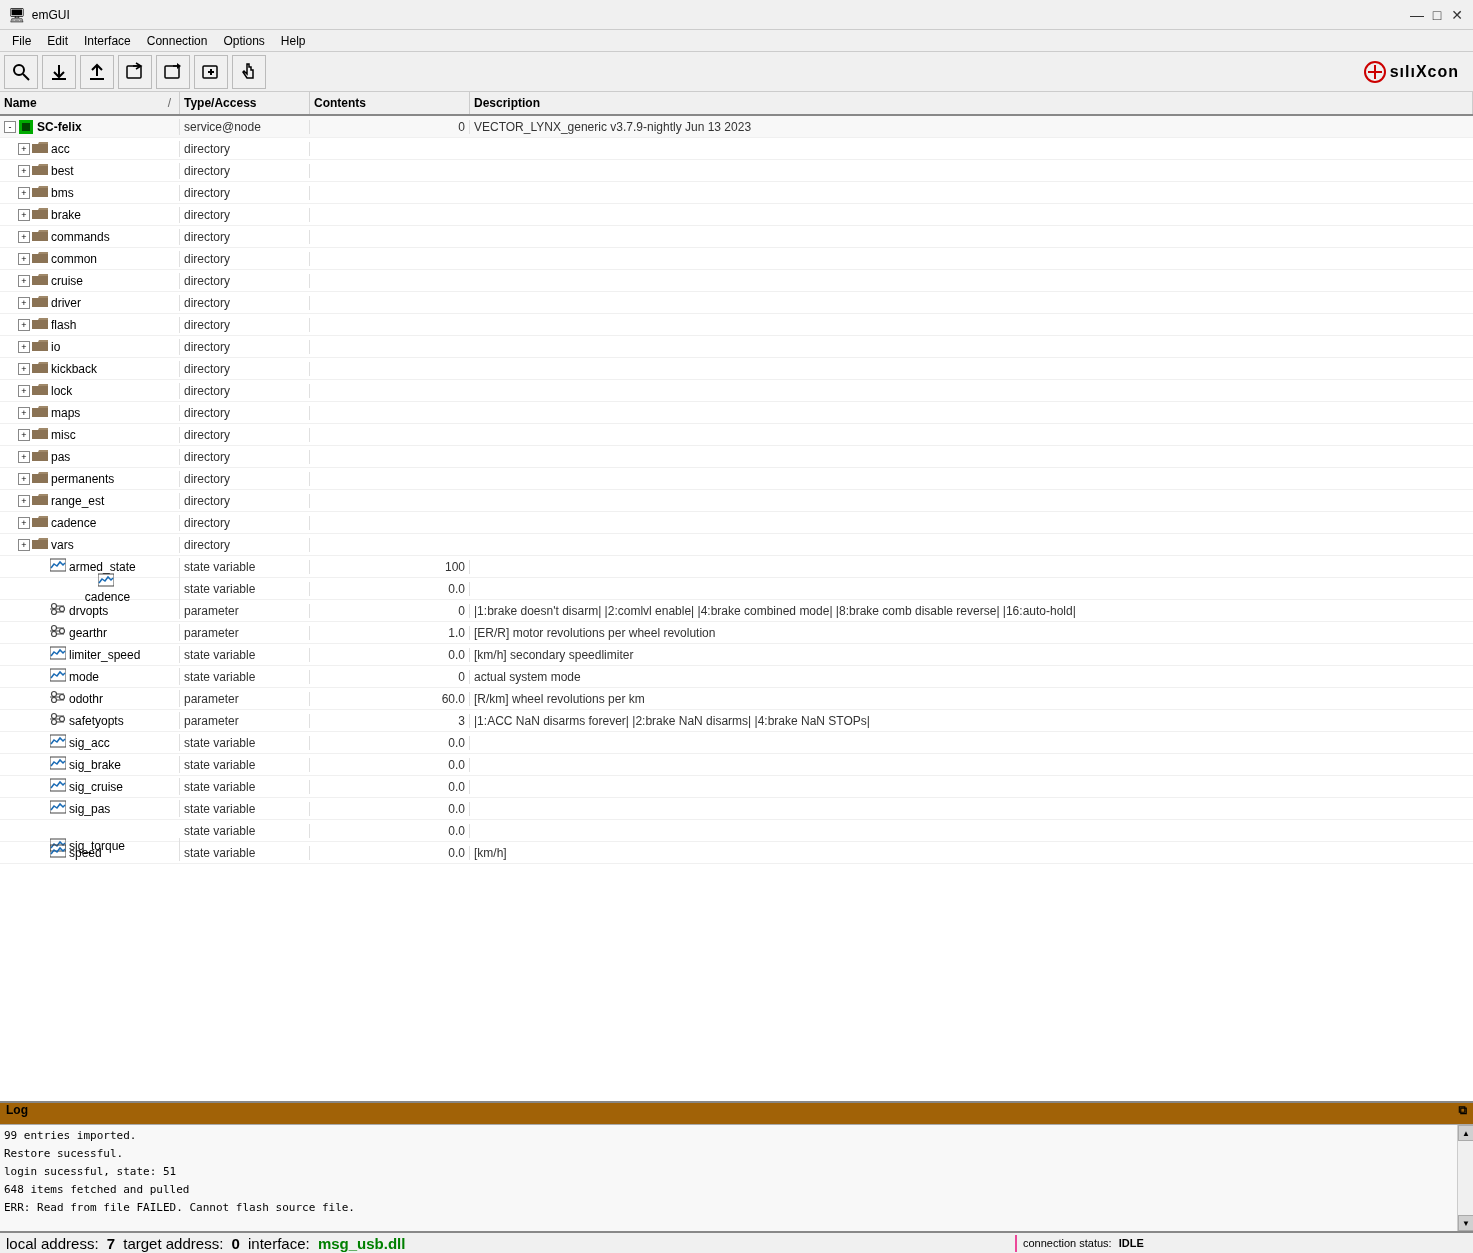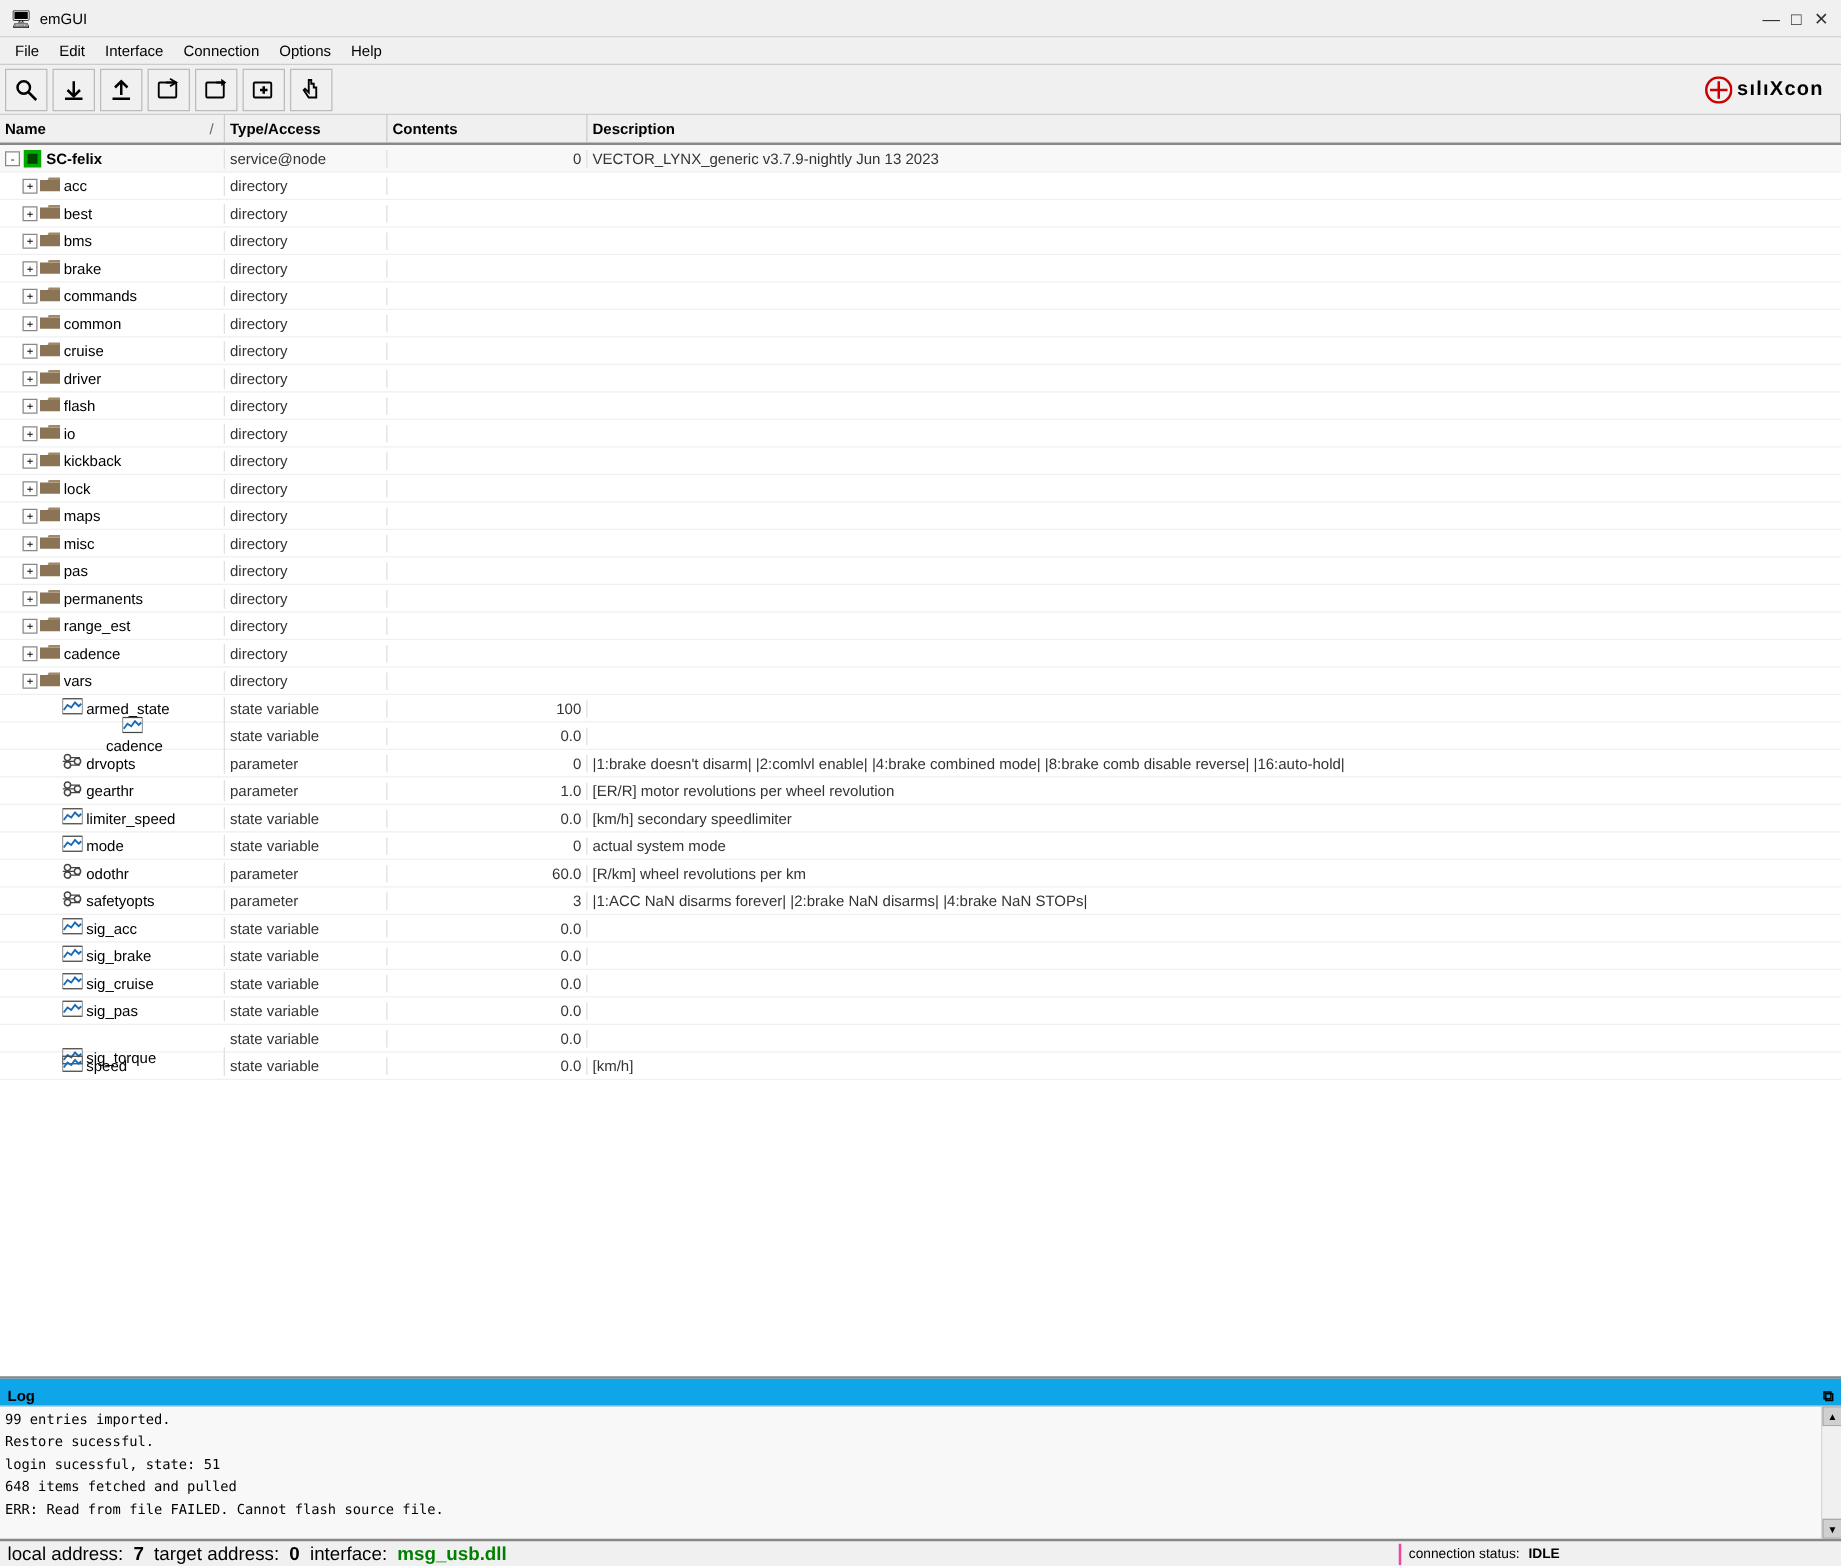--- a/index.html
+++ b/index.html
@@ -160,24 +160,24 @@
     }
     
     .log-area {
       height: 130px;
       background: #f8f8f8;
       border-top: 2px solid #888;
       display: flex;
       flex-direction: column;
     }
     .log-header {
-      background: #0ea5e9;
+      background: #a16207;
       height: 22px;
       display: flex;
-      align-items: flex-end;
+      align-items: flex-start;
       padding: 0 6px;
       font-weight: bold;
       justify-content: space-between;
       border-bottom: 1px solid #aaa;
     }
     .log-content {
       flex: 1;
       overflow-y: auto;
       padding: 2px 4px;
       font-family: monospace;
@@ -191,21 +191,21 @@
       display: flex;
       align-items: center;
     }
     .status-left {
       flex: 1;
       padding: 0 6px;
       border-right: 2px solid #ec4899;
       font-size: 15px;
     }
     .status-right {
-      width: 352px;
+      width: 456px;
       padding: 0 6px;
       font-size: 11px;
     }
     .scrollbar-area {
       width: 16px;
       display: flex;
       flex-direction: column;
       border-left: 1px solid #ccc;
     }
     .scroll-up, .scroll-down {

